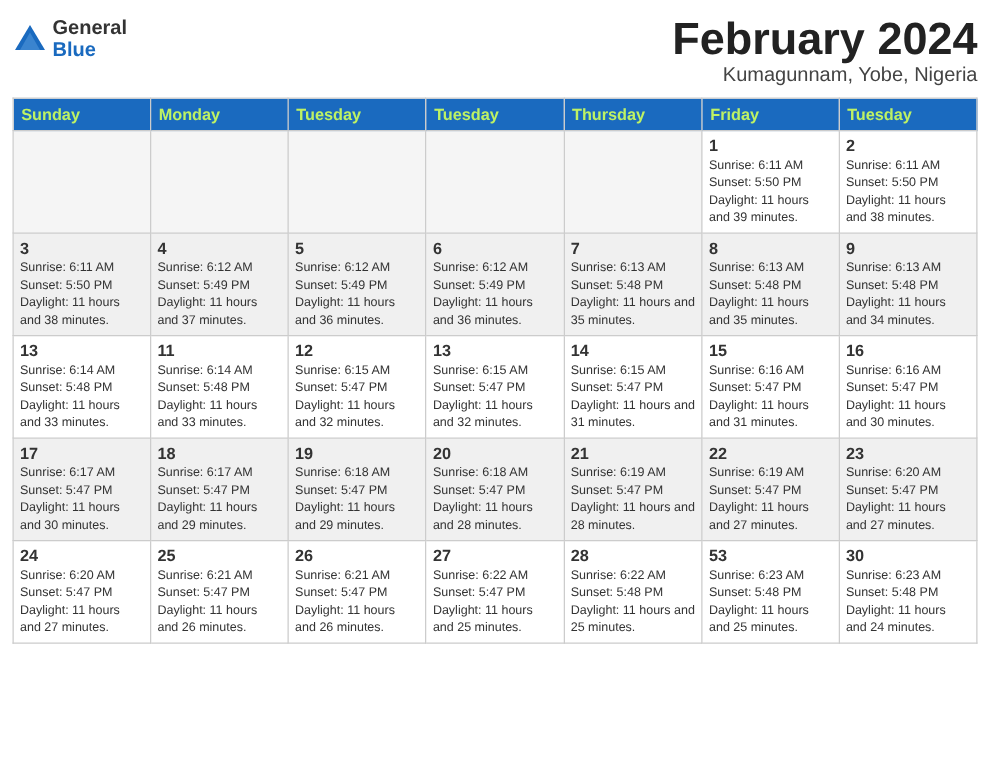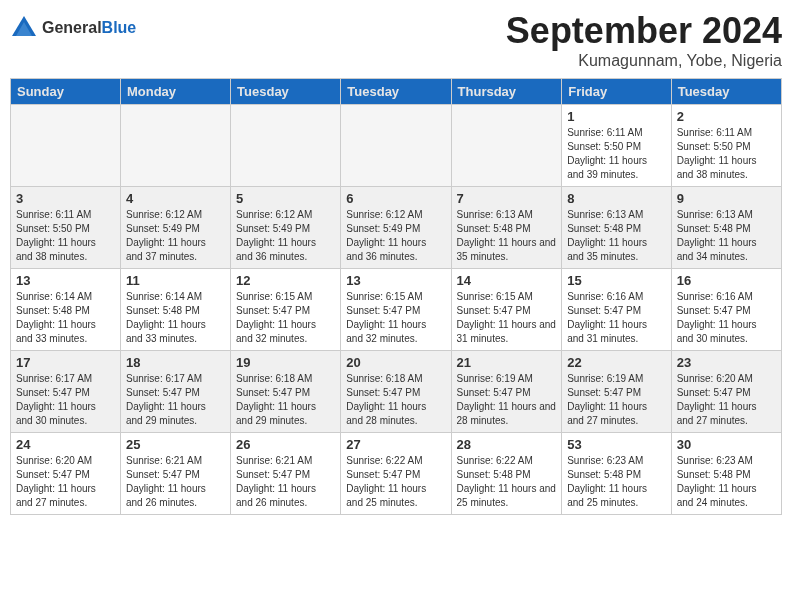--- a/index.html
+++ b/index.html
@@ -16,21 +16,21 @@
       align-items: flex-start;
       margin-bottom: 8px;
     }
     .logo {
       display: flex;
       align-items: center;
       margin-top: 4px;
     }
     .logo-text {
       display: flex;
-      flex-direction: row;
+      flex-direction: column;
       line-height: 1.1;
     }
     .logo-general {
       font-size: 16px;
       font-weight: bold;
       color: #333;
     }
     .logo-blue {
       font-size: 16px;
       font-weight: bold;
@@ -52,21 +52,21 @@
     .location-title {
       font-size: 16px;
       color: #444;
     }
     .calendar {
       width: 100%;
       border-collapse: collapse;
     }
     .calendar th {
       background-color: #1a6abf;
-      color: #e5e5e5;
+      color: #bef264;
       text-align: left;
       padding: 5px 6px;
       font-size: 13px;
       border: 1px solid #ccc;
     }
     .calendar td {
       vertical-align: top;
       border: 1px solid #ccc;
       padding: 4px 5px;
       width: 113px;
@@ -101,21 +101,21 @@
     <svg class="logo-icon" viewBox="0 0 28 28">
       <polygon points="14,2 26,22 2,22" fill="#1a6abf"></polygon>
       <polygon points="14,8 22,22 6,22" fill="#5a9edf" opacity="0.5"></polygon>
     </svg>
     <div class="logo-text">
       <span class="logo-general">General</span>
       <span class="logo-blue">Blue</span>
     </div>
   </div>
   <div class="title-area">
-    <div class="month-title">September 2024</div>
+    <div class="month-title">February 2024</div>
     <div class="location-title">Kumagunnam, Yobe, Nigeria</div>
   </div>
 </div>
 
 <table class="calendar">
   <thead>
     <tr id="header-row">
         <th>Sunday</th>
         <th>Monday</th>
         <th>Tuesday</th>

